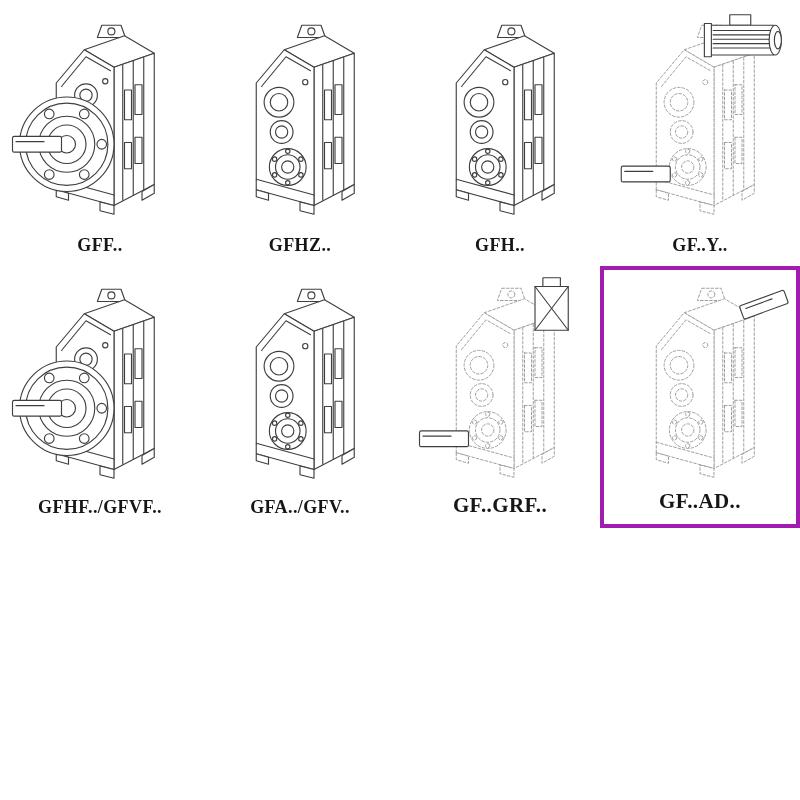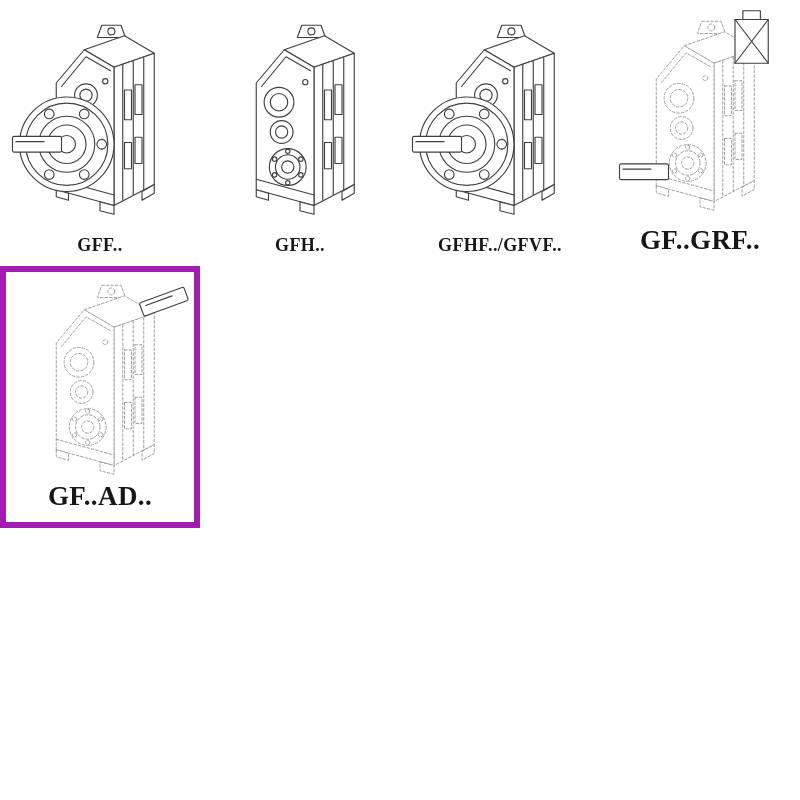--- a/index.html
+++ b/index.html
@@ -7,22 +7,22 @@
             font-family:"Liberation Serif",serif}
   .grid{display:grid;width:800px;height:800px;
         grid-template-columns:repeat(4,200px);
         grid-template-rows:266px 262px 272px}
   .cell{display:flex;flex-direction:column;align-items:center;
         justify-content:flex-end;padding-bottom:12px}
   .art{flex:1 1 auto;display:flex;align-items:center;justify-content:center;width:100%}
   svg.draw{width:186px;height:210px}
   .label{font-weight:bold;font-size:18px;letter-spacing:.4px;color:#161616;
          text-align:center;line-height:1;white-space:nowrap}
-  .label-lg{font-size:27px}
-  .bordered{border:6px solid #a21caf}
+  .label-lg{font-size:21px}
+  .bordered{border:4px solid #a21caf}
   
   .draw{stroke:#3f3f3f;stroke-width:1.3;fill:#ffffff;
         stroke-linejoin:round;stroke-linecap:round}
   .dash{stroke:#979797;stroke-width:1.05;stroke-dasharray:3 2.2}
   .defs-hidden{position:absolute;width:0;height:0;overflow:hidden}
 </style>
 </head>
 <body>
 
 <svg class="defs-hidden" aria-hidden="true">
@@ -118,52 +118,86 @@
         <g transform="translate(62,150)">
           <use href="#flangeDisc"></use>
           <use href="#shaftL"></use>
         </g>
       </svg>
     </div>
     <div class="label">GFF..</div>
   </div>
 
 
-
-
   <div class="cell">
     <div class="art">
       <svg class="draw" viewBox="0 0 200 240">
         <use href="#housing"></use>
         <use href="#bores"></use>
         <use href="#bearing"></use>
       </svg>
     </div>
+    <div class="label">GFHZ..</div>
+  </div>
+
+
+  <div class="cell">
+    <div class="art">
+      <svg class="draw" viewBox="0 0 200 240">
+        <use href="#housing"></use>
+        <use href="#bores"></use>
+        <use href="#bearing"></use>
+      </svg>
+    </div>
     <div class="label">GFH..</div>
   </div>
 
 
 
+  <div class="cell">
+    <div class="art">
+      <svg class="draw" viewBox="0 0 200 240">
+        <use href="#housing" class="dash"></use>
+        <use href="#bores" class="dash"></use>
+        <use href="#bearing" class="dash"></use>
+        <use href="#motor" transform="translate(112,14)"></use>
+        <g transform="translate(72,184)">
+          <use href="#shaftL"></use>
+        </g>
+      </svg>
+    </div>
+    <div class="label">GF..Y..</div>
+  </div>
 
   <div class="cell">
     <div class="art">
       <svg class="draw" viewBox="0 0 200 240">
         <use href="#housing"></use>
         <circle cx="84" cy="94" r="13"></circle>
           <circle cx="84" cy="94" r="7"></circle>
           <circle cx="106" cy="78" r="3"></circle>
         <g transform="translate(62,150)">
           <use href="#flangeDisc"></use>
           <use href="#shaftL"></use>
         </g>
       </svg>
     </div>
     <div class="label">GFHF../GFVF..</div>
   </div>
 
+  <div class="cell">
+    <div class="art">
+      <svg class="draw" viewBox="0 0 200 240">
+        <use href="#housing"></use>
+        <use href="#bores"></use>
+        <use href="#bearing"></use>
+      </svg>
+    </div>
+    <div class="label">GFA../GFV..</div>
+  </div>
 
   <div class="cell">
     <div class="art">
       <svg class="draw" viewBox="0 0 200 240">
         <use href="#housing" class="dash"></use>
         <use href="#bores" class="dash"></use>
         <use href="#bearing" class="dash"></use>
         <use href="#adapter" transform="translate(140,12)"></use>
         <g transform="translate(70,186)">
           <use href="#shaftL"></use>

